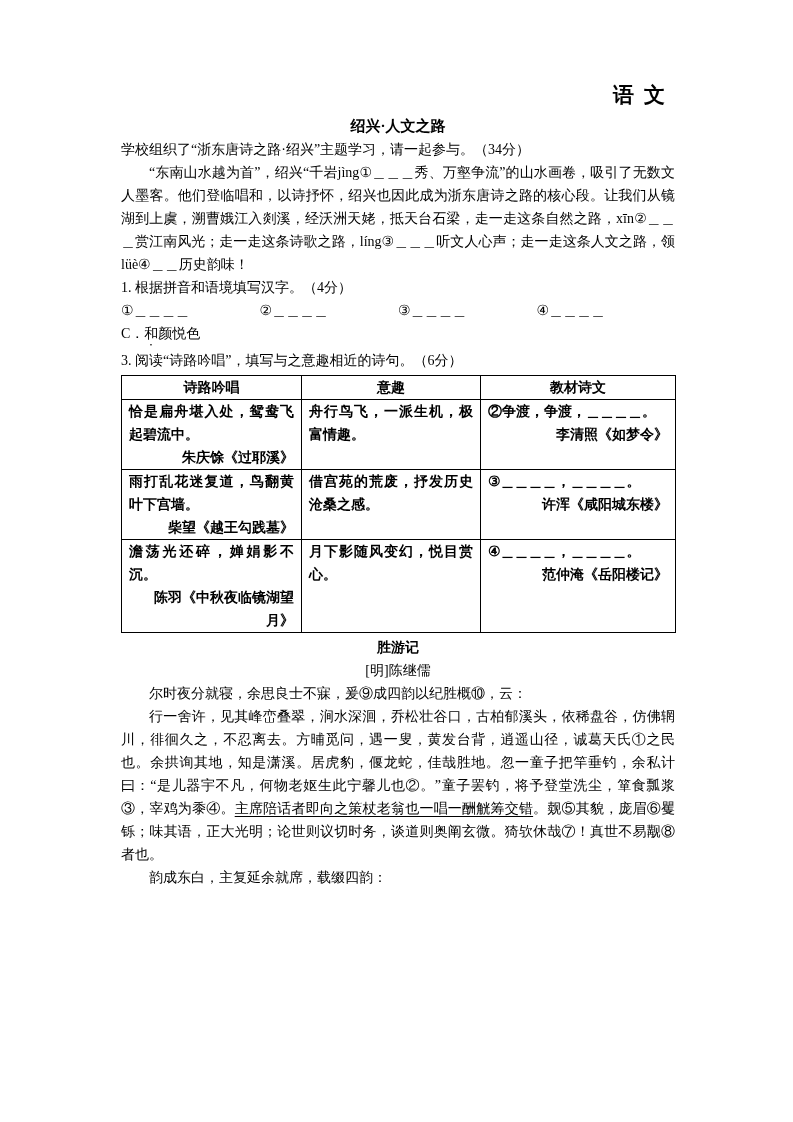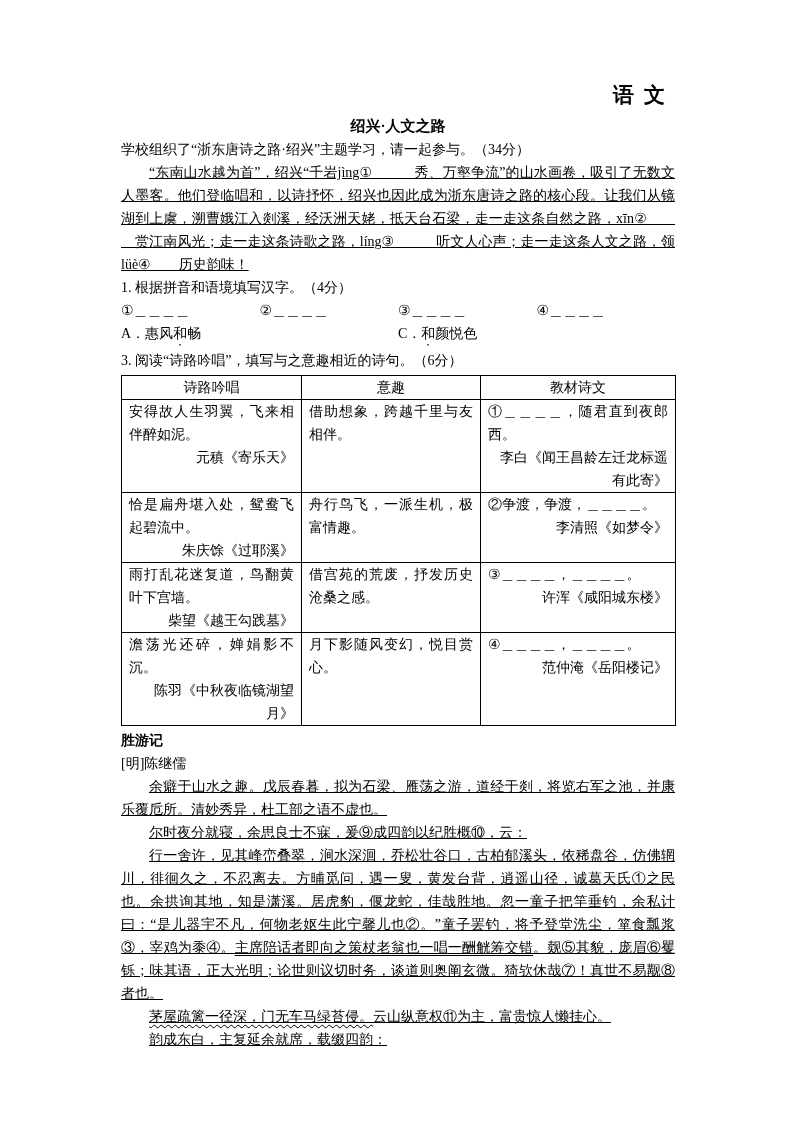--- a/index.html
+++ b/index.html
@@ -9,35 +9,35 @@
     font-family: "Liberation Serif", "DejaVu Serif", serif;
     font-size: 14px; line-height: 23px;
   }
   .page { padding: 80px 118px 0 121px; }
   .doc-title {
     text-align: right; font-size: 21px; font-weight: 700;
     letter-spacing: 10px; text-indent: 10px; line-height: 30px; margin-bottom: 4px;
   }
   .doc-subtitle { text-align: center; font-size: 15px; font-weight: 700; line-height: 24px; }
   p { margin: 0; text-align: justify; }
-  .indent { text-indent: 2em; text-decoration: underline; }
+  .indent { text-indent: 2em; }
   .grid4 { display: flex; }
   .grid4 > span { flex: 1; }
   table { width: 100%; border-collapse: collapse; table-layout: fixed; margin: 3px 0; }
   col.c1 { width: 180px; } col.c2 { width: 179px; } col.c3 { width: 195px; }
-  th, td { border: 1px solid #000; padding: 0 7px; vertical-align: top; font-weight: 400; text-align: justify; }
+  th, td { border: 1px solid #000; padding: 0 7px; vertical-align: top; font-weight: 700; text-align: justify; }
   th { text-align: center; }
   .cell-src { text-align: right; }
   .u-line { text-decoration: underline; text-underline-offset: 3px; text-decoration-thickness: 1px; }
   .u-wavy { text-decoration: underline; text-decoration-style: wavy; text-underline-offset: 3px; text-decoration-thickness: 1px; }
   .dot {
     text-emphasis: filled dot; -webkit-text-emphasis: filled dot;
     text-emphasis-position: under right; -webkit-text-emphasis-position: under;
   }
-  .center { text-align: left; }
+  .center { text-align: center; }
   .bold { font-weight: 700; }
 </style>
 </head>
 <body>
 
 <div class="page">
 
   <div class="doc-title">语文</div>
   <div class="doc-subtitle">绍兴·人文之路</div>
 
@@ -47,53 +47,39 @@
 
   <p>1. 根据拼音和语境填写汉字。（4分）</p>
   <div class="grid4">
     <span>①＿＿＿＿</span>
     <span>②＿＿＿＿</span>
     <span>③＿＿＿＿</span>
     <span>④＿＿＿＿</span>
   </div>
 
   <div class="grid4">
-    <span><span>A．惠风</span><span class="dot">和</span><span>畅</span></span>
     <span><span>C．</span><span class="dot">和</span><span>颜悦色</span></span>
   </div>
 
   <p>3. 阅读“诗路吟唱”，填写与之意趣相近的诗句。（6分）</p>
 
   <table>
     <colgroup>
         <col class="c1">
         <col class="c2">
         <col class="c3">
       </colgroup>
     <thead>
       <tr>
         <th>诗路吟唱</th>
         <th>意趣</th>
         <th>教材诗文</th>
       </tr>
     </thead>
     <tbody>
-      <tr>
-        <td>
-          <div>安得故人生羽翼，飞来相伴醉如泥。</div>
-          <div class="cell-src">元稹《寄乐天》</div>
-        </td>
-        <td>
-            <div>借助想象，跨越千里与友相伴。</div>
-          </td>
-        <td>
-          <div>①＿＿＿＿，随君直到夜郎西。</div>
-          <div class="cell-src">李白《闻王昌龄左迁龙标遥有此寄》</div>
-        </td>
-      </tr>
       <tr>
         <td>
           <div>恰是扁舟堪入处，鸳鸯飞起碧流中。</div>
           <div class="cell-src">朱庆馀《过耶溪》</div>
         </td>
         <td>
             <div>舟行鸟飞，一派生机，极富情趣。</div>
           </td>
         <td>
           <div>②争渡，争渡，＿＿＿＿。</div>
@@ -125,24 +111,22 @@
           <div>④＿＿＿＿，＿＿＿＿。</div>
           <div class="cell-src">范仲淹《岳阳楼记》</div>
         </td>
       </tr>
     </tbody>
   </table>
 
   <p class="center bold">胜游记</p>
   <p class="center">[明]陈继儒</p>
 
-  <p class="indent"><span>余癖于山水之趣。戊辰春暮，拟为石梁、雁荡之游，道经于剡，将览右军之池，并康乐覆卮所。清妙秀异，杜工部之语不虚也。</span></p>
 
   <p class="indent"><span>尔时夜分就寝，余思良士不寐，爰⑨成四韵以纪胜概⑩，云：</span></p>
 
   <p class="indent"><span>行一舍许，见其峰峦叠翠，涧水深洄，乔松壮谷口，古柏郁溪头，依稀盘谷，仿佛辋川，徘徊久之，不忍离去。方晡觅问，遇一叟，黄发台背，逍遥山径，诚葛天氏①之民也。余拱询其地，知是潇溪。居虎豹，偃龙蛇，佳哉胜地。忽一童子把竿垂钓，余私计曰：“是儿器宇不凡，何物老妪生此宁馨儿也②。”童子罢钓，将予登堂洗尘，箪食瓢浆③，宰鸡为黍④。</span><span class="u-line">主席陪话者即向之策杖老翁也一唱一酬觥筹交错</span><span>。觌⑤其貌，庞眉⑥矍铄；味其语，正大光明；论世则议切时务，谈道则奥阐玄微。猗欤休哉⑦！真世不易觏⑧者也。</span></p>
 
-  <p class="indent"><span class="u-wavy">茅屋疏篱一径深，门无车马绿苔侵。</span><span>云山纵意权⑪为主，富贵惊人懒挂心。</span></p>
 
 
   <p class="indent"><span>韵成东白，主复延余就席，载缀四韵：</span></p>
 
 </div>
 
 </body></html>

